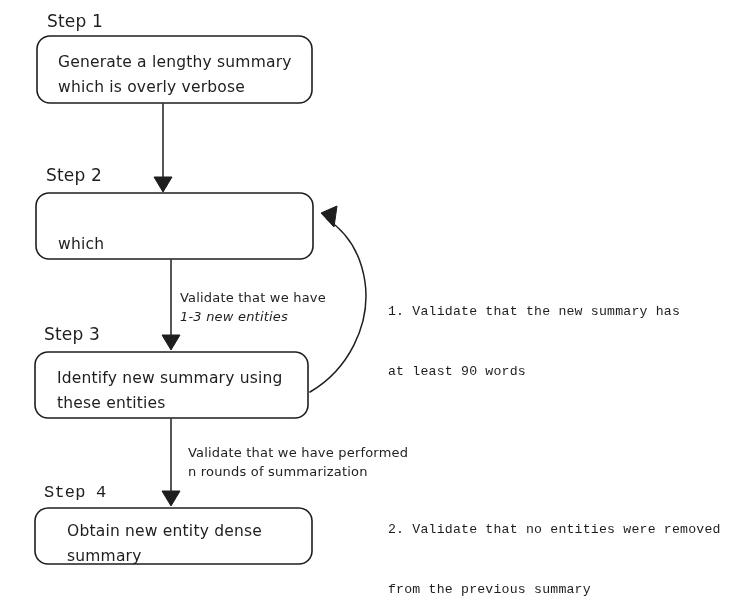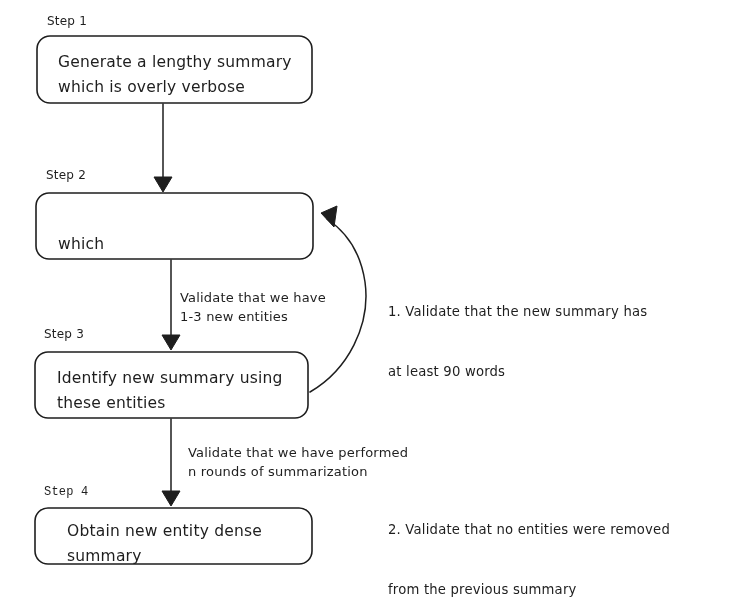--- a/index.html
+++ b/index.html
@@ -30,37 +30,37 @@
   }
   
   .txt {
     position: absolute;
     white-space: pre;
     color: #1e1e1e;
     font-family: "DejaVu Sans", sans-serif;
     letter-spacing: 0.2px;
   }
   .step-label {
-    font-size: 12px;
+    font-size: 17px;
     line-height: 15px;
   }
   .box-text {
     font-size: 15.5px;
     line-height: 26px;
   }
   .edge-label {
     font-size: 13px;
     line-height: 21px;
     text-align: center;
   }
   .note-text {
     font-size: 13.2px;
     line-height: 20px;
   }
-  .note-block { margin-bottom: 18px; }
+  .note-block { margin-bottom: 18px; font-family: Liberation Mono, monospace; }
   .note-block:last-child { margin-bottom: 0; }
 </style>
 </head>
 <body>
 
 <div id="canvas">
 
   <svg class="diagram-svg" viewBox="0 0 733 607" xmlns="http://www.w3.org/2000/svg">
     <defs>
       <style>
@@ -101,21 +101,21 @@
 
   <div class="txt box-text" style="left:58px; top:231px;">which</div>
 
   <div class="txt box-text" style="left:57px; top:365px;">Identify new summary using</div>
   <div class="txt box-text" style="left:57px; top:390px;text-align:right;">these entities</div>
 
   <div class="txt box-text" style="left:67px; top:518px;">Obtain new entity dense</div>
   <div class="txt box-text" style="left:67px; top:543px;">summary</div>
 
   <div class="txt edge-label" style="left:180px; top:287px;">Validate that we have</div>
-  <div class="txt edge-label" style="left:180px; top:306px;">1-3 new entities</div>
+  <div class="txt edge-label" style="left:180px; top:306px;font-style:italic;">1-3 new entities</div>
 
   <div class="txt edge-label" style="left:188px; top:442px;">Validate that we have performed</div>
   <div class="txt edge-label" style="left:188px; top:461px;">n rounds of summarization</div>
 
   <div class="txt note-text" style="left:388px; top:222px; width:320px;">
     <div class="note-block">
       <div>1. Validate that the new summary has</div>
       <div>at least 90 words</div>
     </div>
     <div class="note-block">

